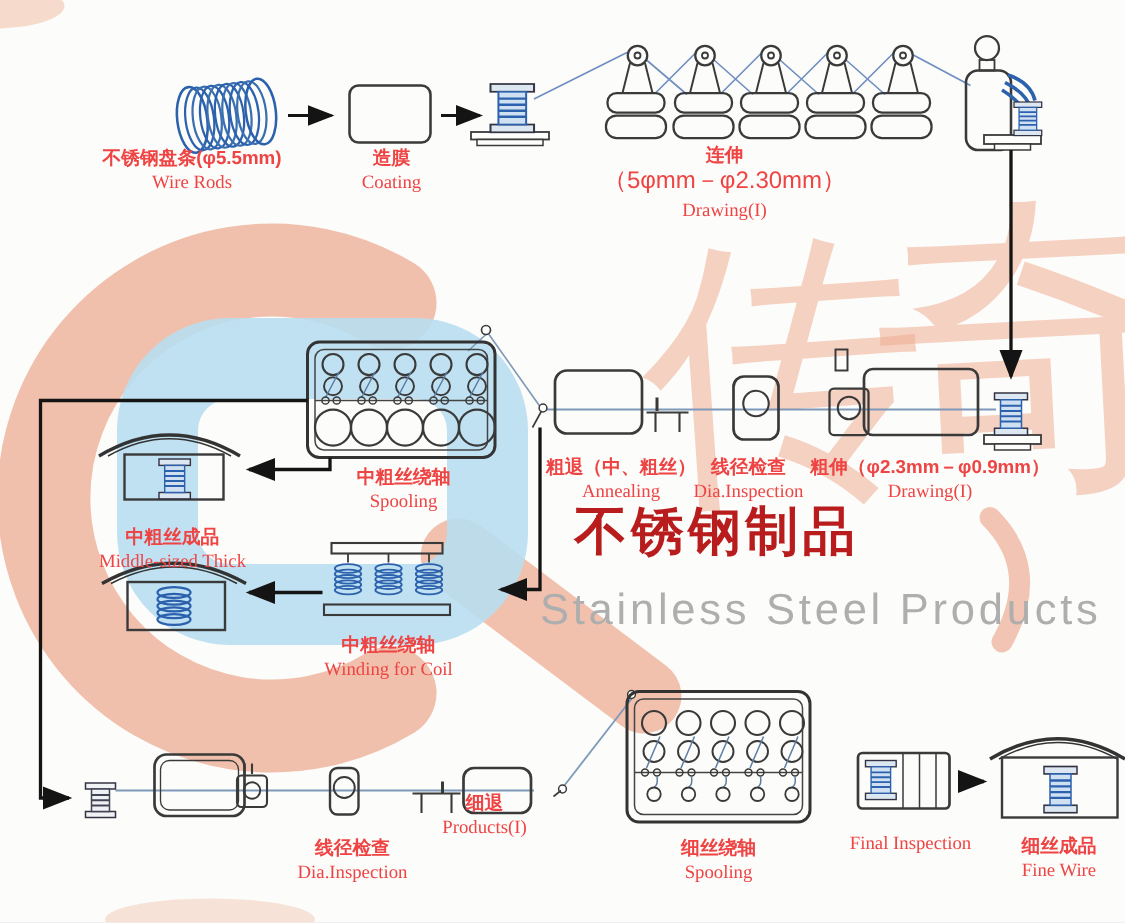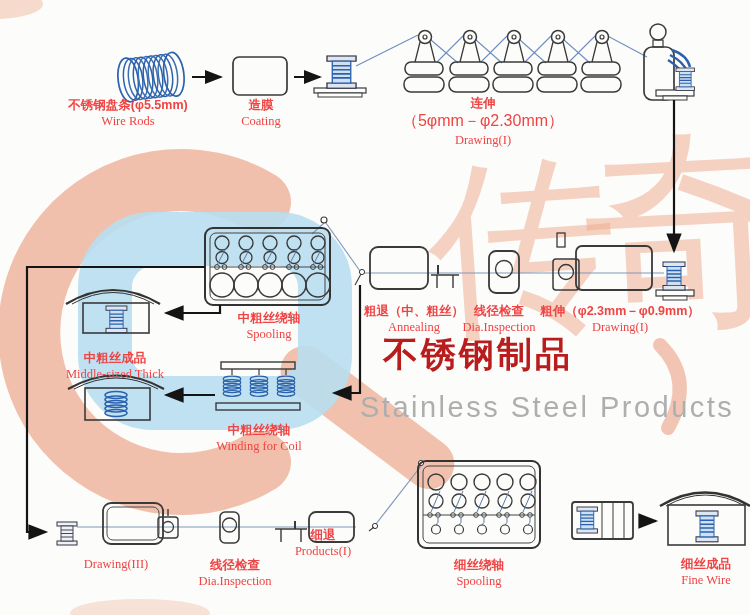--- a/index.html
+++ b/index.html
@@ -313,34 +313,34 @@
   </div>
   <div class="label" style="left:115px;top:350px">
     <div class="zh">中粗丝成品</div>
     <div class="en">Middle-sized Thick</div>
   </div>
   <div class="label" style="left:259px;top:422px">
     <div class="zh">中粗丝绕轴</div>
     <div class="en">Winding for Coil</div>
   </div>
   <div class="label" style="left:116px;top:556px">
-    <div class="en">Drawing(III)</div>
   </div>
   <div class="label" style="left:235px;top:557px">
     <div class="zh">线径检查</div>
     <div class="en">Dia.Inspection</div>
   </div>
   <div class="label" style="left:323px;top:527px">
     <div class="zh">细退</div>
     <div class="en">Products(I)</div>
   </div>
   <div class="label" style="left:479px;top:557px">
     <div class="zh">细丝绕轴</div>
     <div class="en">Spooling</div>
   </div>
   <div class="label" style="left:607px;top:554px">
+    <div class="en">Final Inspection</div>
   </div>
   <div class="label" style="left:706px;top:556px">
     <div class="zh">细丝成品</div>
     <div class="en">Fine Wire</div>
   </div>
 
 </div>
 
 </body></html>

